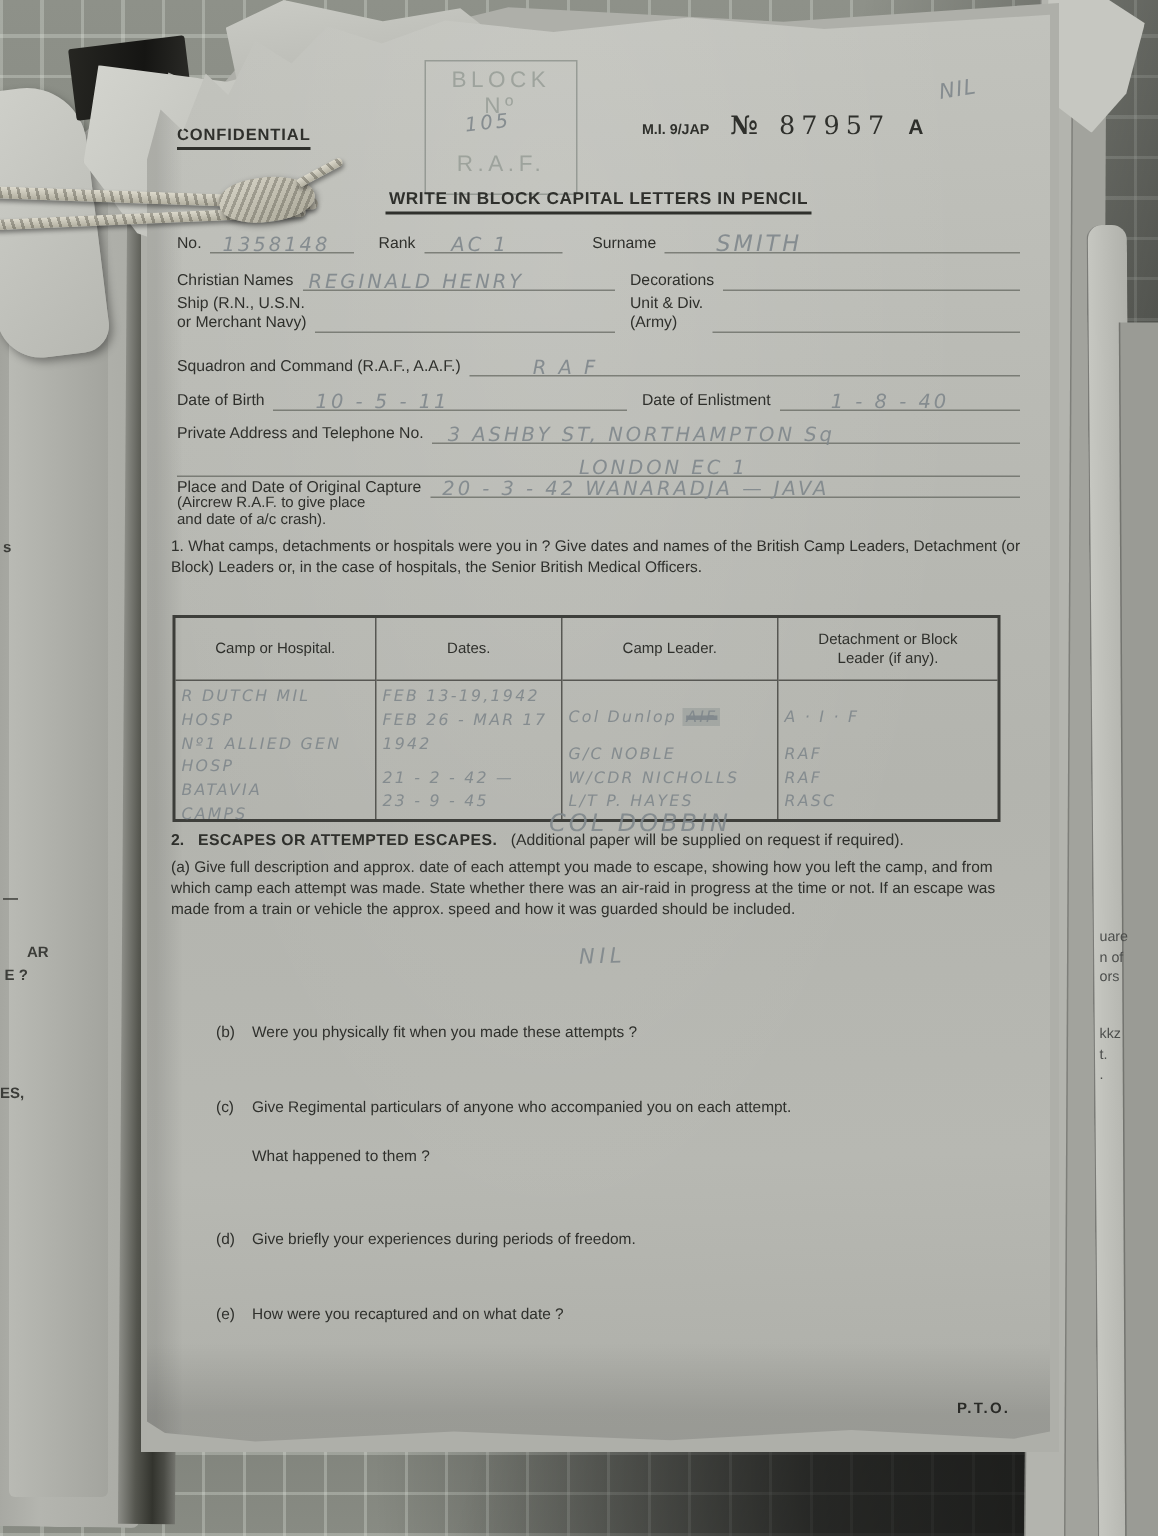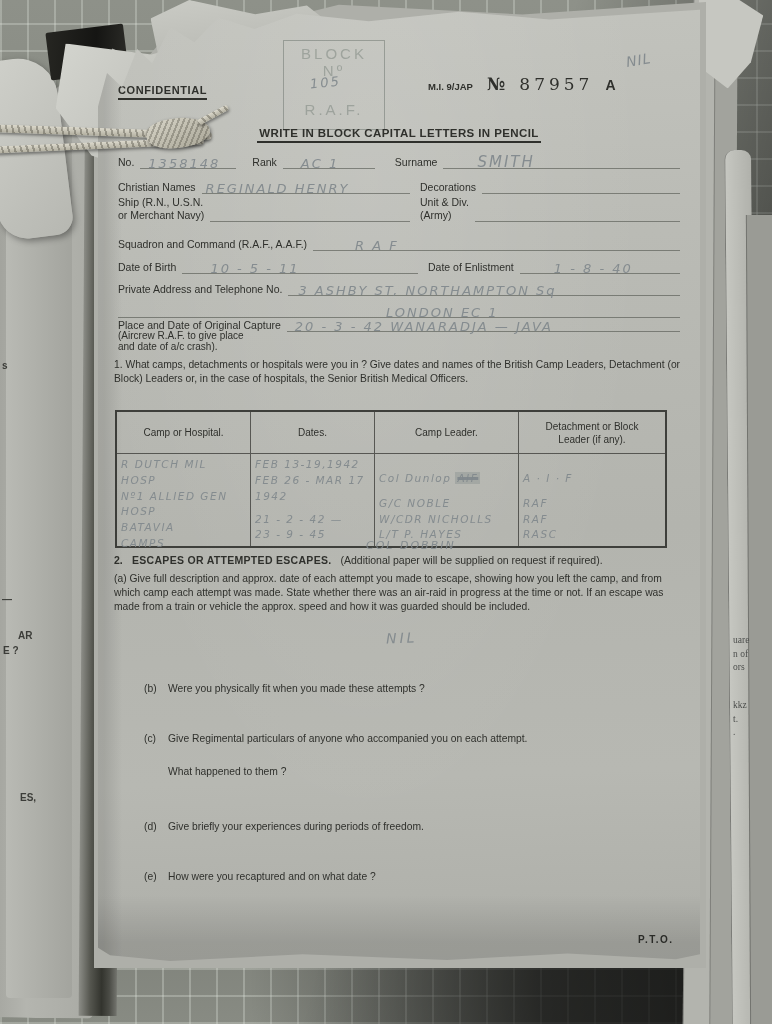--- a/index.html
+++ b/index.html
@@ -30,31 +30,31 @@
     background:linear-gradient(100deg,#262622,#151513 60%,#2c2c28); transform:rotate(-7deg); border-radius:2px; }
   .scrap1 { position:absolute; left:56px; top:38px; width:180px; height:142px; z-index:25;
     background:linear-gradient(130deg,#d4d5cf,#bcbdb7 70%); transform:rotate(-4deg);
     clip-path:polygon(8% 0, 55% 12%, 100% 2%, 92% 55%, 100% 88%, 55% 100%, 18% 80%, 0 45%);
     box-shadow:2px 3px 7px rgba(0,0,0,0.30); }
   .scrap2 { position:absolute; left:150px; top:2px; width:190px; height:66px; z-index:25;
     background:linear-gradient(170deg,#cacbc5,#b2b3ad); transform:rotate(2deg);
     clip-path:polygon(0 30%, 20% 0, 55% 18%, 82% 2%, 100% 40%, 88% 100%, 30% 86%, 6% 100%); }
   .lfrag { position:absolute; z-index:16; font-size:10px; font-weight:bold; color:#3c3d39; }
   .lf1 { left:2px; top:594px; } .lf2 { left:18px; top:630px; } .lf3 { left:3px; top:645px; }
-  .lf4 { left:0px;  top:792px;margin-left:20px; } .lf5 { left:2px; top:360px; }
+  .lf4 { left:0px;  top:724px; } .lf5 { left:2px; top:360px; }
   
   .rs { position:absolute; z-index:15; }
   .rs1 { left:688px; top:-6px;  width:28px; height:1036px; background:#b3b4ae; transform:rotate(0.6deg); border-left:1px solid rgba(0,0,0,0.28); }
   .rs2 { left:712px; top:0;     width:22px; height:1024px; background:#a2a39d; transform:rotate(0.3deg); border-left:1px solid rgba(0,0,0,0.22); }
   .rs3 { left:728px; top:150px; width:26px; height:880px;  background:linear-gradient(90deg,#c6c7c1,#b0b1ab); transform:rotate(-0.5deg); border-left:1px solid rgba(0,0,0,0.30); border-radius:10px 10px 0 0; }
   .rs4 { left:748px; top:215px; width:28px; height:815px;  background:#9a9b95; transform:rotate(-0.3deg); border-left:1px solid rgba(0,0,0,0.25); }
   .rtear { left:694px; top:-8px; width:66px; height:96px; background:#c6c7c1; transform:rotate(7deg);
     clip-path:polygon(0 10%, 40% 0, 100% 20%, 90% 70%, 60% 100%, 10% 80%); z-index:16; }
-  .rfrag { position:absolute; left:733px; top:620px; width:39px; z-index:17;
-    font-family:Liberation Serif, serif; font-size:9.5px; line-height:1.45;
+  .rfrag { position:absolute; left:733px; top:604px; width:39px; z-index:17;
+    font-family:Liberation Sans, sans-serif; font-size:9.5px; line-height:1.45;
     color:#4c4e4c; white-space:pre-line; }
   .rfrag .gap { display:block; height:10px; }
   
   .under-sheet { position:absolute; left:94px; top:0; width:612px; height:968px; z-index:20;
     background:#aeafa9; box-shadow:10px 12px 24px rgba(0,0,0,0.45);
     clip-path:polygon(0 9%, 3% 5%, 8% 6.5%, 14% 2%, 24% 3%, 40% 0.5%, 70% 1.5%, 100% 0.2%, 100% 100%, 0 100%); }
   .page { position:absolute; left:98px; top:6px; width:602px; height:956px; z-index:30;
     background:
       radial-gradient(ellipse at 45% 18%, rgba(255,255,255,0.10), rgba(0,0,0,0) 60%),
       linear-gradient(178deg, #c2c3bd 0%, #babbb5 25%, #b3b4ae 55%, #b7b8b2 80%, #adaea8 100%);
@@ -103,21 +103,21 @@
   .tcell:last-child { border-right:none; }
   .c1 { width:134px; } .c2 { width:124px; } .c3 { width:144px; } .c4 { width:146px; }
   .thead .tcell { height:42px; display:flex; align-items:center; justify-content:center;
     text-align:center; font-size:10px; line-height:1.3; border-bottom:1px solid rgba(62,63,59,0.8); }
   .tbody .tcell { height:92px; display:flex; flex-direction:column; justify-content:space-between;
     padding:3px 4px; }
   .tbody .hw { font-size:10.5px; letter-spacing:1.5px; line-height:1.5; }
   .blk1-pad { margin-top:14px; }
   .struck { text-decoration:line-through; text-decoration-thickness:3px;
     background:rgba(120,128,130,0.30); padding:0 2px; margin-left:4px; }
-  .dobbin { left:268px; top:533px; font-size:11px; letter-spacing:2px; z-index:5; }
+  .dobbin { left:268px; top:533px; font-size:16px; letter-spacing:2px; z-index:5; }
   .q2h { left:16px; top:548px; display:flex; font-size:10.5px; }
   .q2h .num { font-weight:bold; width:18px; }
   .q2h .hd  { font-weight:bold; letter-spacing:0.3px; }
   .q2h .nt  { margin-left:9px; }
   .nil2 { left:288px; top:624px; font-size:14px; letter-spacing:3px; transform:rotate(-2deg); }
   .subq { position:absolute; left:46px; right:30px; display:flex; font-size:10.3px; line-height:1.35; }
   .sql { flex:0 0 24px; }
   .followup { left:70px; top:760px; font-size:10.3px; }
   .pto { left:540px; top:928px; font-size:10px; font-weight:bold; letter-spacing:1.5px; }
   

